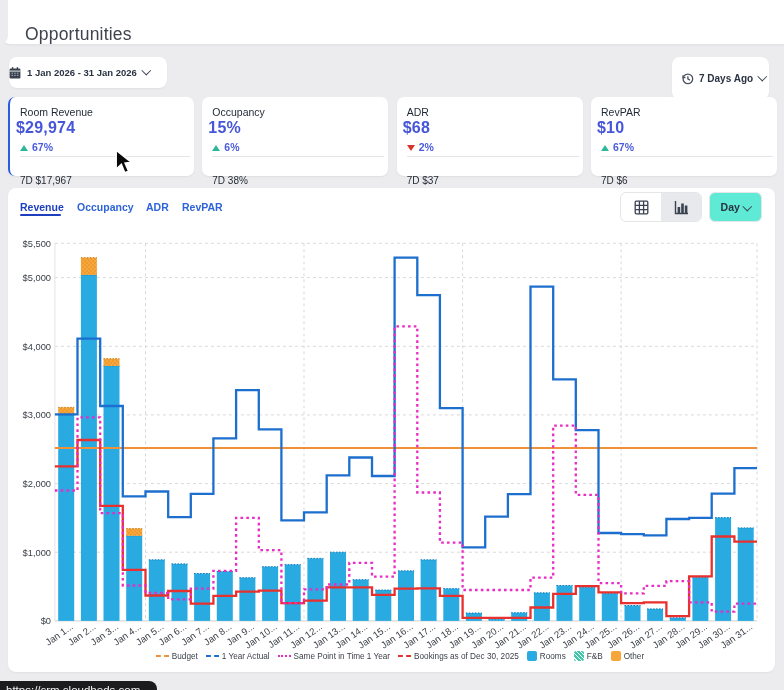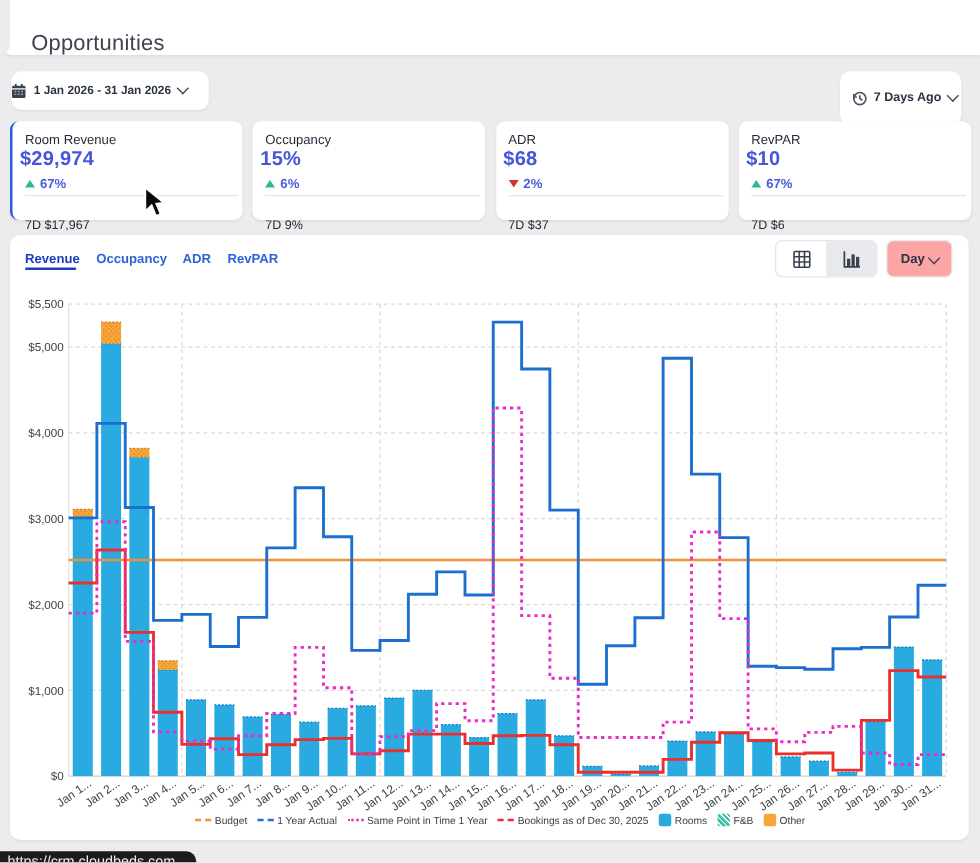--- a/index.html
+++ b/index.html
@@ -27,21 +27,21 @@
 .trid{border-top:6px solid #d9342b;}
 .cd{position:absolute;left:10px;right:4px;top:59px;border-top:1px solid #e3e5e8;}
 .cf{position:absolute;left:10px;top:78px;font-size:10px;font-weight:400;color:#242a35;}
 .chartcard{left:8px;top:188px;width:767px;height:484px;background:#fff;border-radius:8px;box-shadow:0 1px 2px rgba(16,24,40,.05);}
 .tab{position:absolute;top:201px;font-size:10.5px;font-weight:700;color:#2e63d9;}
 .tabact{color:#1d3fbf;}
 .tabu{position:absolute;left:20px;top:214px;width:41px;height:2px;background:#1d3fbf;border-radius:1px;}
 .seg{left:620px;top:192px;width:82px;height:30px;background:#fff;border:1px solid #e4e6ea;border-radius:6px;display:flex;overflow:hidden;}
 .seg>div{width:41px;height:100%;display:flex;align-items:center;justify-content:center;}
 .segr{background:#e7e9ed;}
-.daybtn{left:709px;top:192px;width:53px;height:30px;background:#fca5a5;border:1px solid #e4e6ea;border-radius:6px;display:flex;align-items:center;justify-content:center;}
+.daybtn{left:709px;top:192px;width:53px;height:30px;background:#5eead4;border:1px solid #e4e6ea;border-radius:6px;display:flex;align-items:center;justify-content:center;}
 .daybtn span{font-size:10.5px;font-weight:700;color:#2a3342;margin-right:4px;}
 .legend{left:8px;top:651px;width:784px;display:flex;justify-content:center;align-items:center;gap:8px;}
 .legend .it{display:flex;align-items:center;font-size:8.2px;color:#3a3f47;white-space:nowrap;}
 .legend .ln{width:13px;height:0;border-top:2.4px solid;margin-right:3px;}
 .legend .sq{width:10px;height:10px;border-radius:2px;margin-right:3px;}
 .tooltip{left:0;top:681px;width:157px;height:9px;background:#1c1c1e;border-radius:0 8px 0 0;overflow:hidden;}
 .tooltip span{position:absolute;left:6px;top:3px;font-size:11.5px;color:#f2f2f2;}
 </style></head>
 <body>
 <div class="abs header"></div>
@@ -82,21 +82,21 @@
     <div class="cv">$29,974</div>
     <div class="cc"><span class="tri triu"></span>67%</div>
     <div class="cd"></div>
     <div class="cf">7D $17,967</div>
   </div>
 <div class="abs card c2">
     <div class="ct">Occupancy</div>
     <div class="cv">15%</div>
     <div class="cc"><span class="tri triu"></span>6%</div>
     <div class="cd"></div>
-    <div class="cf">7D 9%</div>
+    <div class="cf">7D 38%</div>
   </div>
 <div class="abs card c3">
     <div class="ct">ADR</div>
     <div class="cv">$68</div>
     <div class="cc"><span class="tri trid"></span>2%</div>
     <div class="cd"></div>
     <div class="cf">7D $37</div>
   </div>
 <div class="abs card c4">
     <div class="ct">RevPAR</div>

